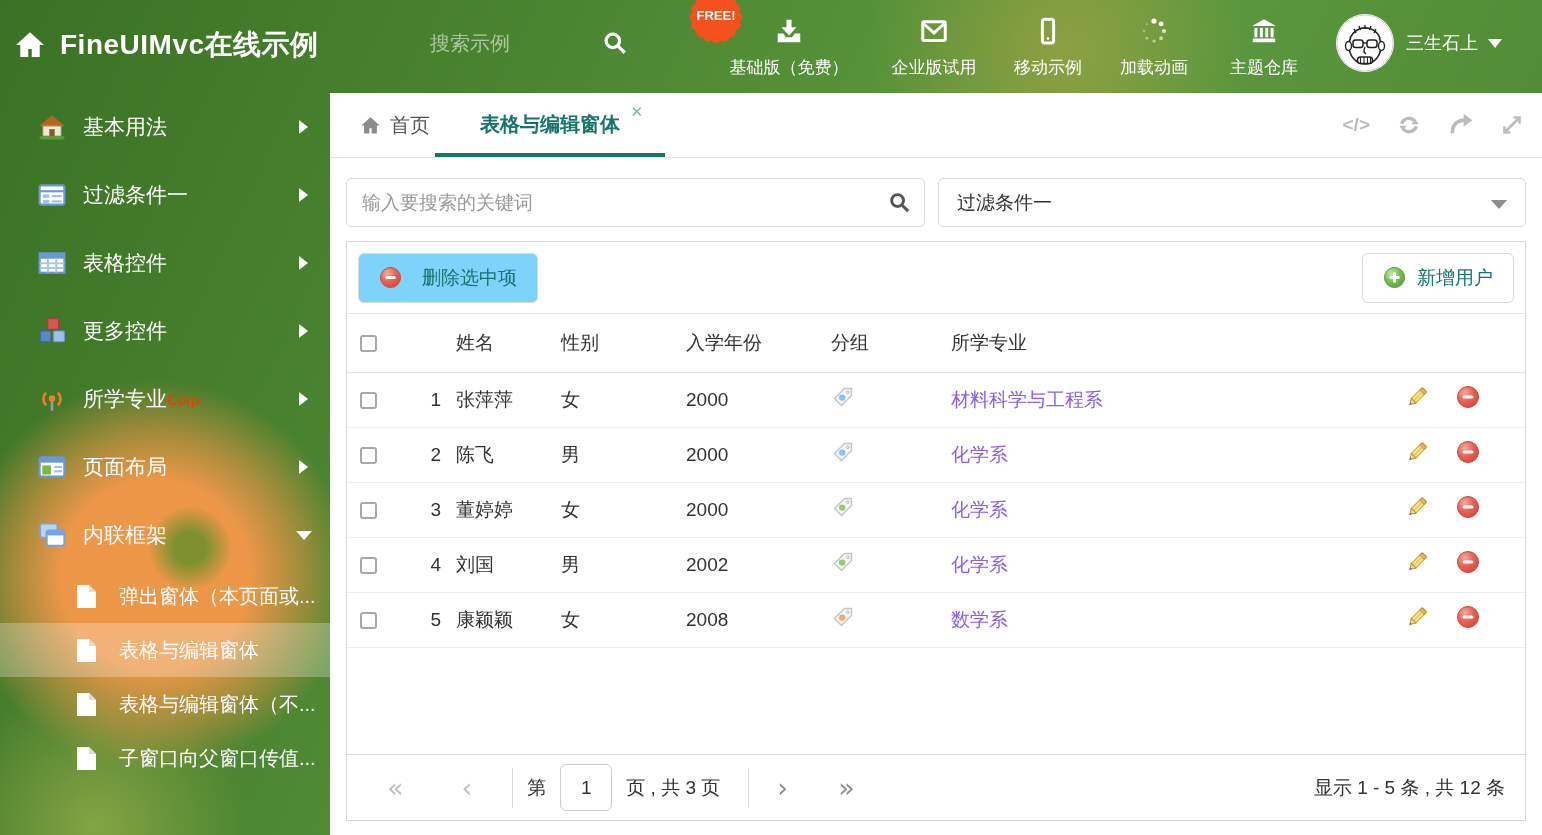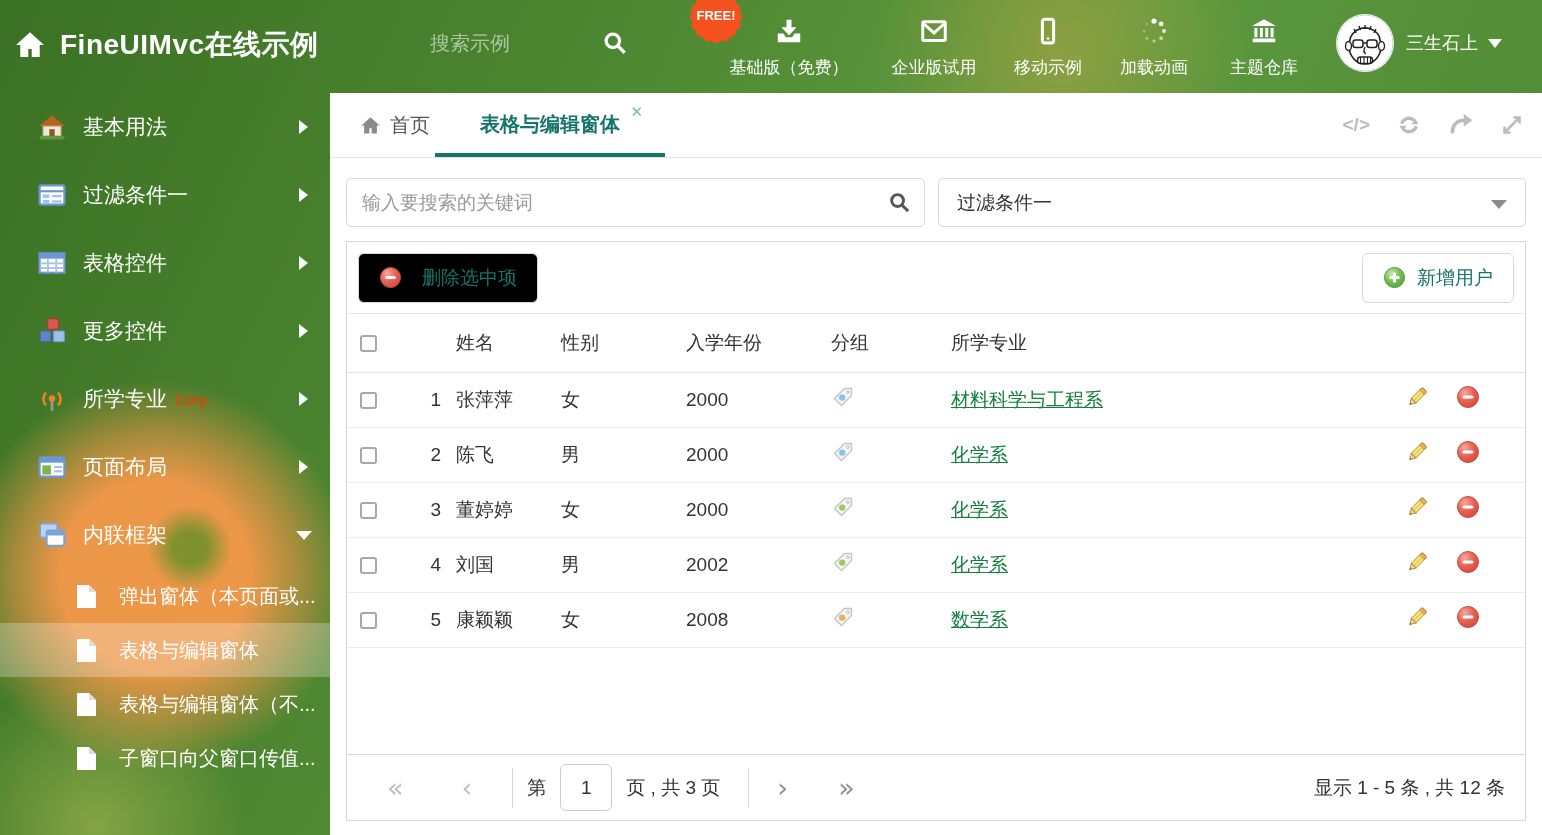--- a/index.html
+++ b/index.html
@@ -34,21 +34,21 @@
   .avatar { width:58px; height:58px; border-radius:50%; background:#fff; overflow:hidden; flex:0 0 auto; }
   .uname { margin-left:12px; font-size:18px; }
   .ucaret { margin-left:10px; width:0; height:0; border-left:7px solid transparent; border-right:7px solid transparent; border-top:9px solid #fff; }
 
   
   .side { position:absolute; left:0; top:93px; width:330px; height:742px; color:#fff; }
   .side-item { height:68px; display:flex; align-items:center; padding-left:38px; position:relative; font-size:21px; cursor:pointer; }
   .side-item .sic { width:28px; height:28px; margin-right:17px; flex:0 0 auto; }
   .arr-r { position:absolute; right:22px; width:0; height:0; border-top:7px solid transparent; border-bottom:7px solid transparent; border-left:9px solid #fff; }
   .arr-d { position:absolute; right:18px; width:0; height:0; border-left:8px solid transparent; border-right:8px solid transparent; border-top:9px solid #fff; }
-  .corp { color:#f30; font-size:15px; margin-left:8px; }
+  .corp { color:#f30; font-size:15px; }
   .side-sub { height:54px; display:flex; align-items:center; padding-left:76px; font-size:20px; cursor:pointer; white-space:nowrap; }
   .side-sub .fic { width:21px; height:25px; margin-right:22px; flex:0 0 auto; }
   .side-sub.active { background:rgba(255,255,255,.26); }
 
   
   .main { position:absolute; left:330px; top:93px; width:1212px; height:742px; background:#fff; }
   .tabstrip { position:relative; height:65px; border-bottom:1px solid #e3e3e3; }
   .tab-home { position:absolute; left:30px; top:0; height:64px; display:flex; align-items:center; gap:9px; font-size:20px; color:#555; cursor:pointer; }
   .tab-active { position:absolute; left:105px; top:0; width:230px; height:64px; text-align:center; line-height:62px; font-size:20px; font-weight:bold; color:#15756a; cursor:pointer; }
   .tab-close { position:absolute; right:22px; top:11px; line-height:1; font-size:15px; font-weight:bold; color:#79b4ac; cursor:pointer; }
@@ -61,29 +61,29 @@
   .search-box { position:relative; width:579px; height:49px; }
   .search-box input { width:100%; height:100%; border:1px solid #d9d9d9; border-radius:5px; padding:0 46px 0 15px; font-size:19px; color:#b91c1c; outline:none; font-family:inherit; }
   .search-box input::placeholder { color:#9a9a9a; }
   .search-box .mag { position:absolute; right:14px; top:13px; }
   .dropdown { flex:1; height:49px; border:1px solid #d9d9d9; border-radius:5px; display:flex; align-items:center; padding:0 18px; font-size:19px; color:#333; position:relative; cursor:pointer; }
   .dd-caret { position:absolute; right:18px; top:21px; width:0; height:0; border-left:8px solid transparent; border-right:8px solid transparent; border-top:9px solid #8b8b8b; }
 
   .grid-panel { margin-top:14px; height:580px; border:1px solid #d9d9d9; display:flex; flex-direction:column; }
   .grid-toolbar { height:72px; flex:0 0 auto; border-bottom:1px solid #e8e8e8; display:flex; align-items:center; justify-content:space-between; padding:0 11px; }
   .btn { display:flex; align-items:center; gap:11px; height:50px; padding:0 20px; border:1px solid #d9d9d9; border-radius:6px; font-size:19px; color:#15756a; cursor:pointer; font-family:inherit; }
-  .btn.del { background:#000000;gap:20px; }
+  .btn.del { background:#7dd3fc;gap:20px; }
   .btn.add { background:#fff; }
 
   table.grid { width:100%; border-collapse:collapse; table-layout:fixed; font-size:19px; color:#333; flex:0 0 auto; }
   table.grid th { height:58px; font-weight:normal; text-align:left; border-bottom:1px solid #e2e2e2; padding:0; }
   table.grid td { height:55px; border-bottom:1px solid #ededed; padding:0; }
   td.num, th.num { text-align:right; }
   .cb { display:inline-block; width:17px; height:17px; border:2px solid #a8a8a8; border-radius:3px; background:#fff; vertical-align:middle; margin-left:13px; cursor:pointer; }
-  a.mj { color:#15803d; text-decoration:underline; cursor:pointer; }
+  a.mj { color:#8b5cf6; cursor:pointer; }
   td.act .aic { display:inline-block; vertical-align:middle; cursor:pointer; }
   td.act .aic + .aic { margin-left:22px; }
   .grid-spacer { flex:1 1 auto; }
   .grid-pager { flex:0 0 auto; height:66px; border-top:1px solid #d9d9d9; display:flex; align-items:center; padding:0 20px; font-size:19px; color:#333; }
   .pg-a { font-size:27px; line-height:1; cursor:pointer; font-family:"DejaVu Sans",sans-serif; }
   .pg-dis { color:#bdbdbd; }
   .pg-en { color:#8f8f8f; }
   .pg-sep { width:1px; height:40px; background:#d8d8d8; }
   .pg-box { width:52px; height:47px; border:1px solid #ccc; border-radius:6px; text-align:center; line-height:45px; color:#333; cursor:text; }
   .pg-sum { margin-left:auto; }

